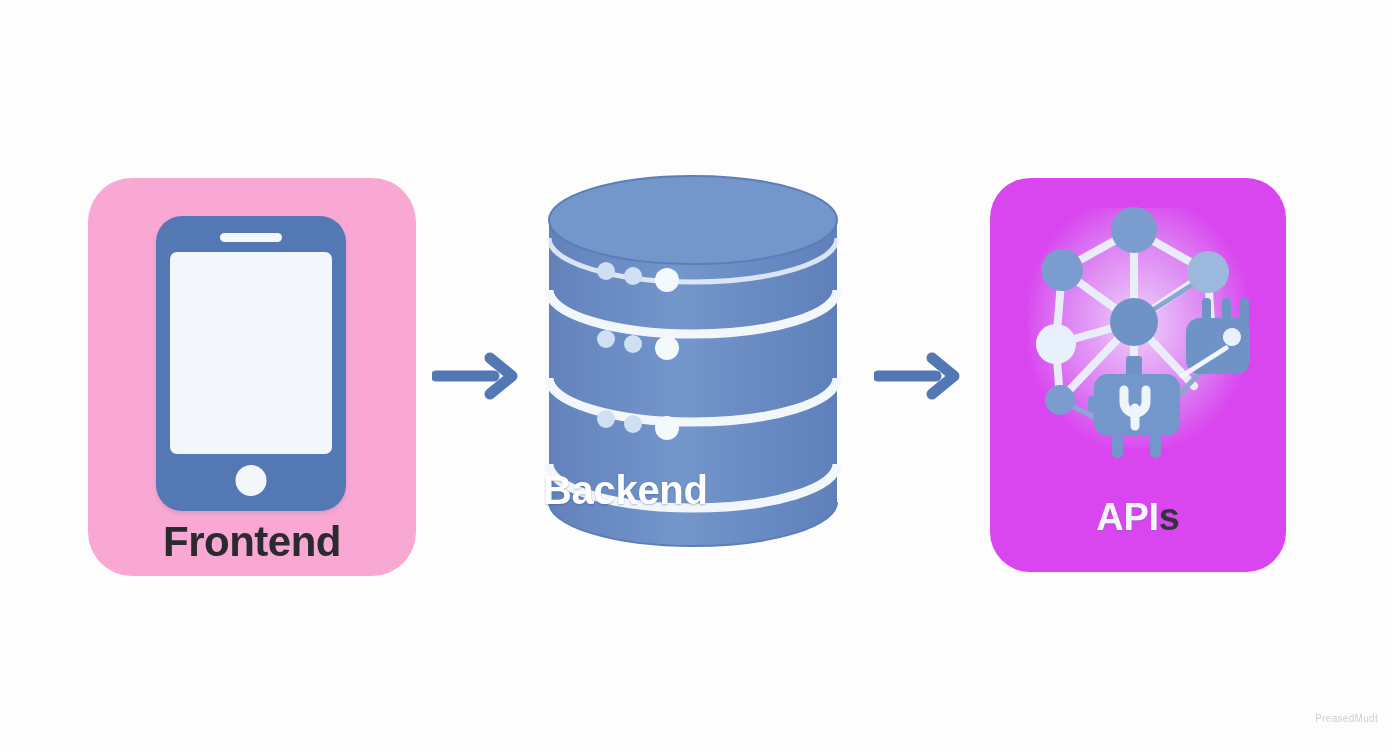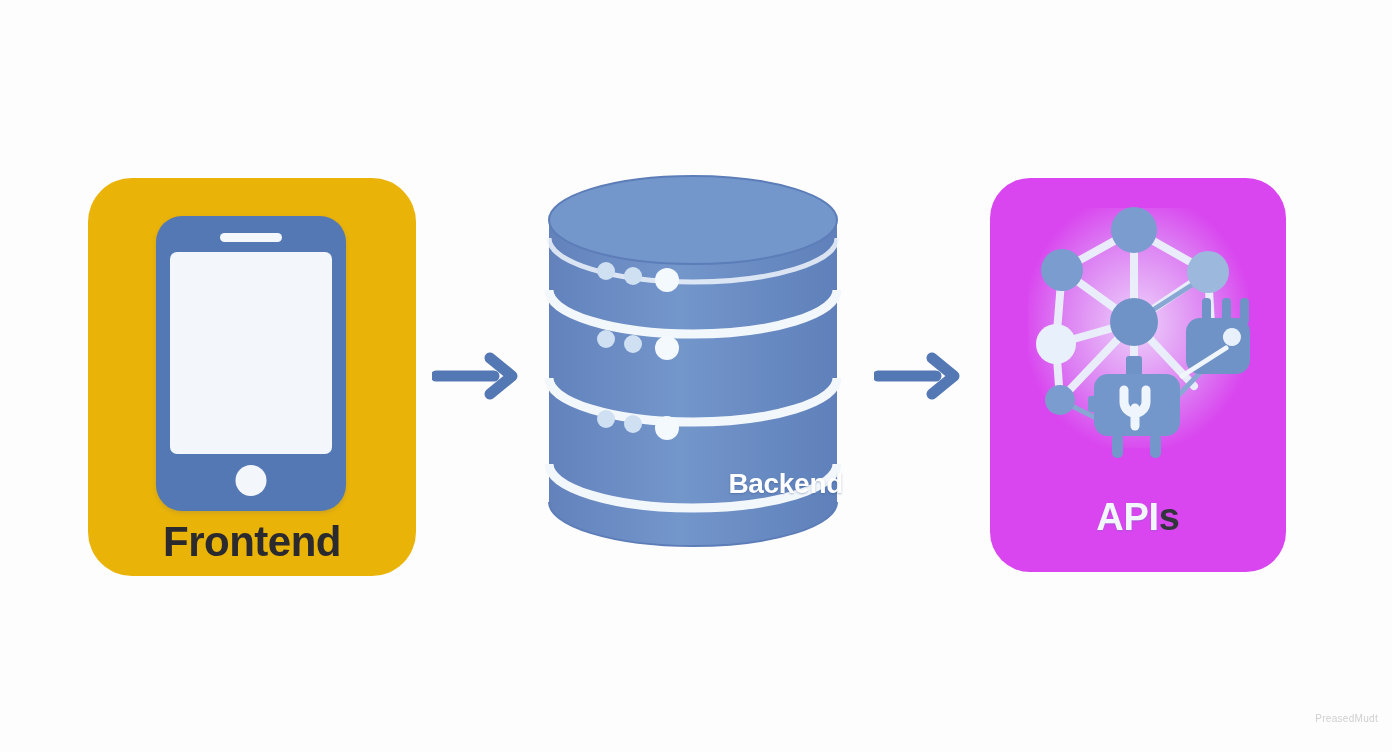--- a/index.html
+++ b/index.html
@@ -25,21 +25,21 @@
     position: absolute;
     box-sizing: border-box;
   }
 
   
   .panel-frontend {
     left: 88px;
     top: 178px;
     width: 328px;
     height: 398px;
-    background: #eab308;
+    background: #f9a8d4;
     border-radius: 44px;
   }
   .phone {
     position: absolute;
     left: 68px;
     top: 38px;
     width: 190px;
     height: 295px;
     background: #5478b4;
     border-radius: 26px;
@@ -92,22 +92,22 @@
     top: 172px;
     width: 300px;
     height: 388px;
   }
   .cyl-svg { display: block; }
   .label-backend {
     position: absolute;
     left: 0;
     right: 0;
     top: 296px;
-    text-align: right;
-    font-size: 28px;
+    text-align: left;
+    font-size: 40px;
     font-weight: 600;
     color: #ffffff;
     letter-spacing: -0.3px;
     text-shadow: 0 1px 2px rgba(40,70,120,0.35);
   }
 
   
   .panel-apis {
     left: 990px;
     top: 178px;

